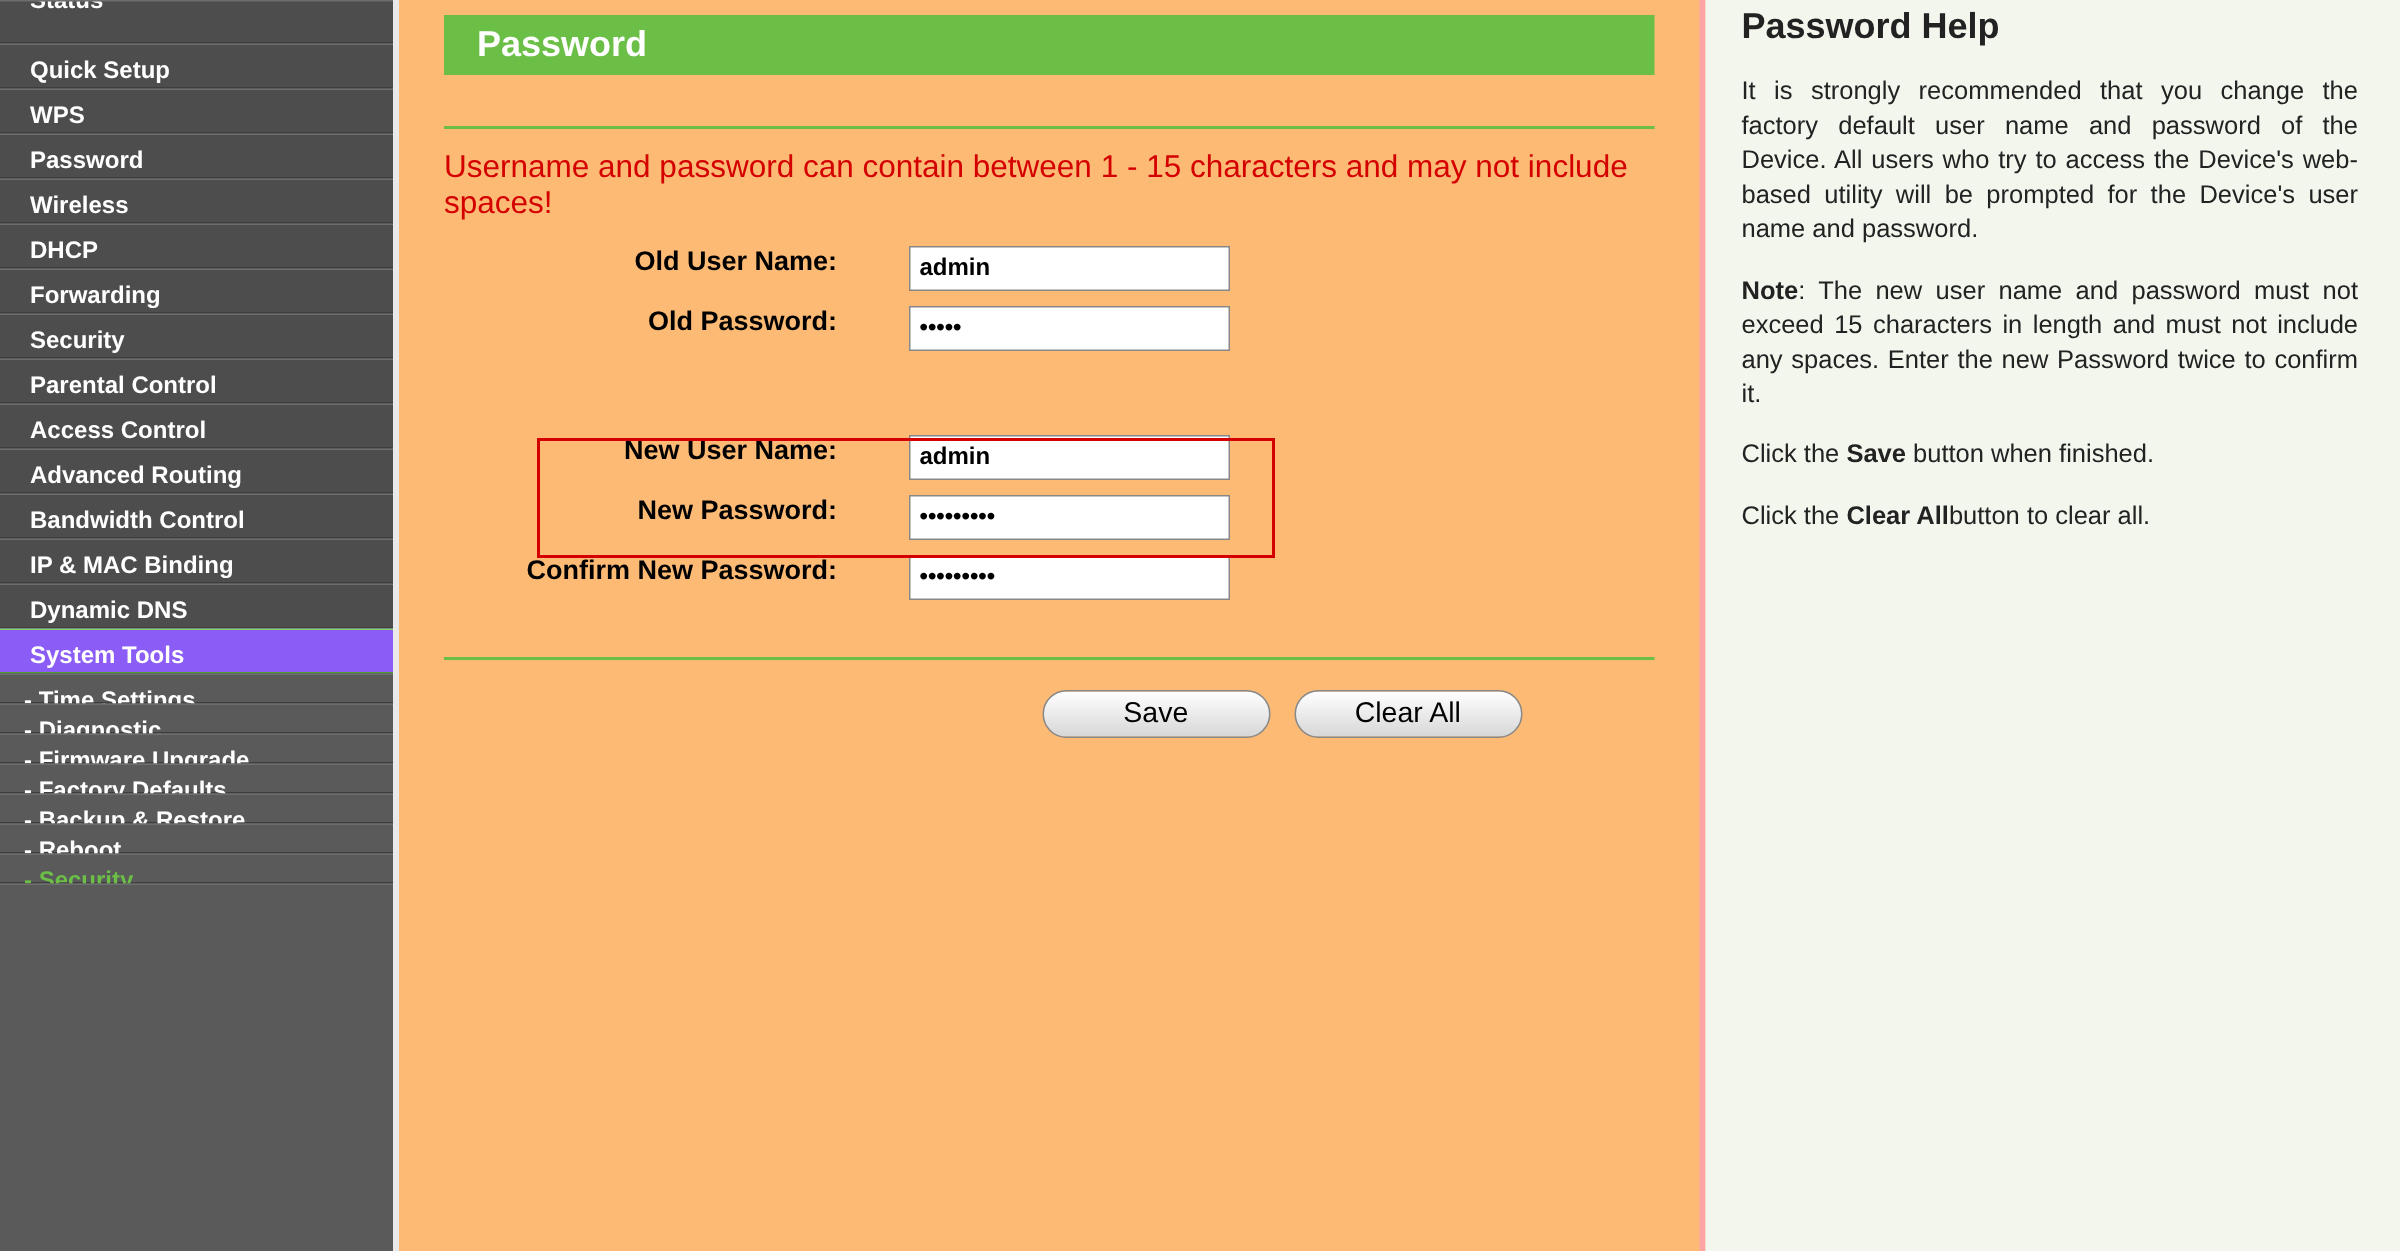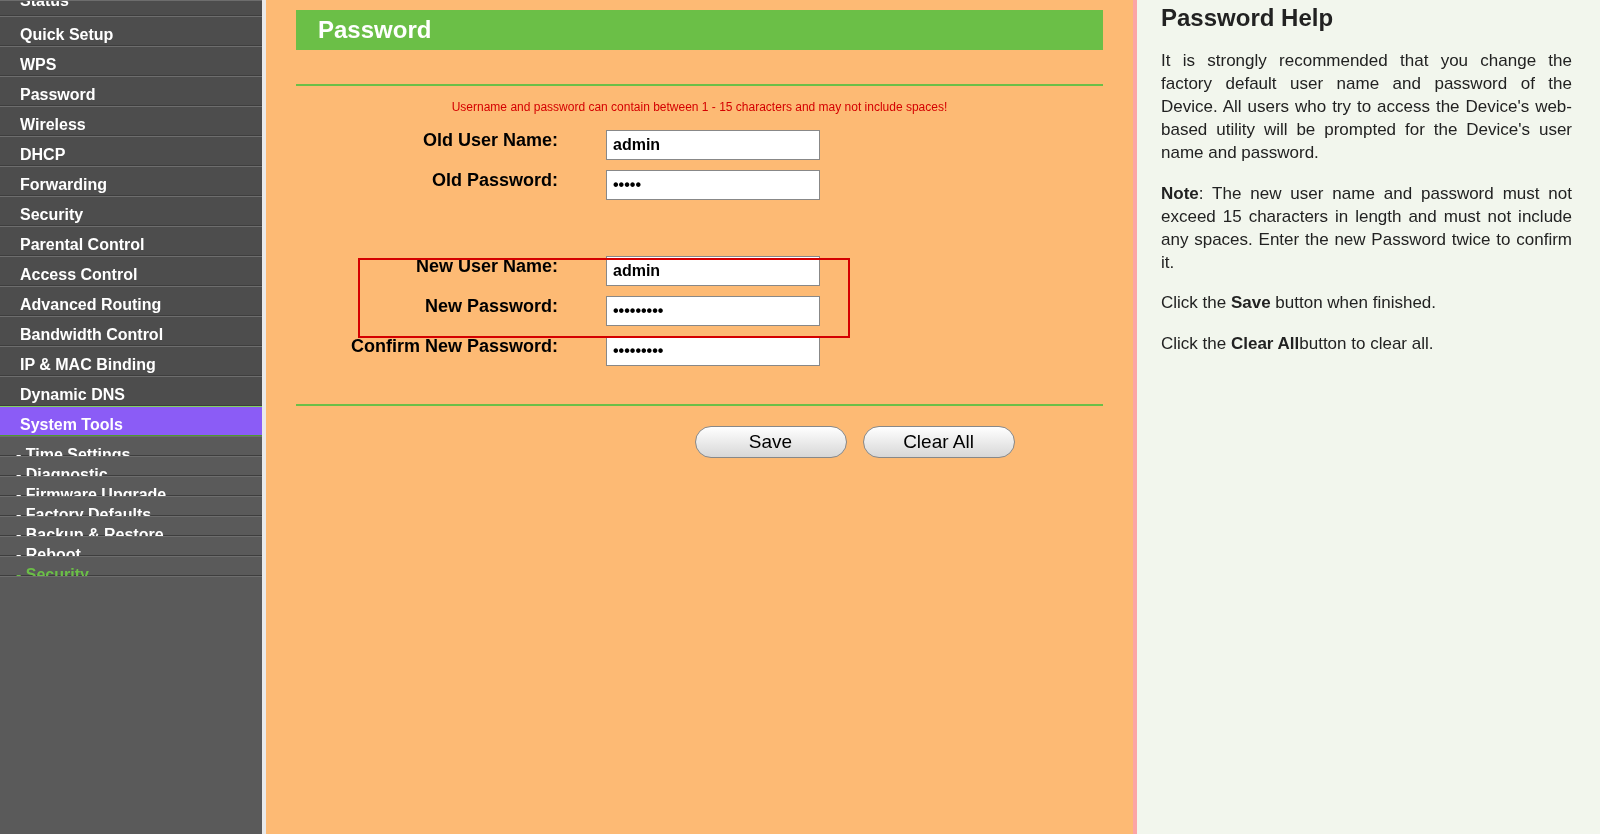--- a/index.html
+++ b/index.html
@@ -25,21 +25,21 @@
     padding-left: 20px;
     color: #fff;
     font-weight: bold;
     font-size: 16px;
     border-top: 1px solid #6d6d6d;
     border-bottom: 1px solid #3e3e3e;
     cursor: pointer;
     background: #4d4d4d;
   }
   .nav-item.truncated {
-    height: 16px;
+    height: 29px;
     line-height: 0;
     overflow: hidden;
     padding-top: 0;
   }
   .nav-item.active {
     background: #8b5cf6;
     border-bottom: 1px solid #4e9a2f;
     border-top: 1px solid #82d062;
     color: #fff;
   }
@@ -79,22 +79,22 @@
     padding: 6px 22px;
     margin-bottom: 34px;
   }
   .hr-green {
     border: none;
     border-top: 2px solid #6bbf47;
     margin: 0;
   }
   .warn {
     color: #d40000;
-    font-size: 12px;
-    text-align: center;
+    font-size: 21px;
+    text-align: left;
     margin: 14px 0 16px 0;
   }
   .form-area { position: relative; }
   .row {
     display: flex;
     align-items: flex-start;
     height: 40px;
   }
   .row label {
     width: 310px;

